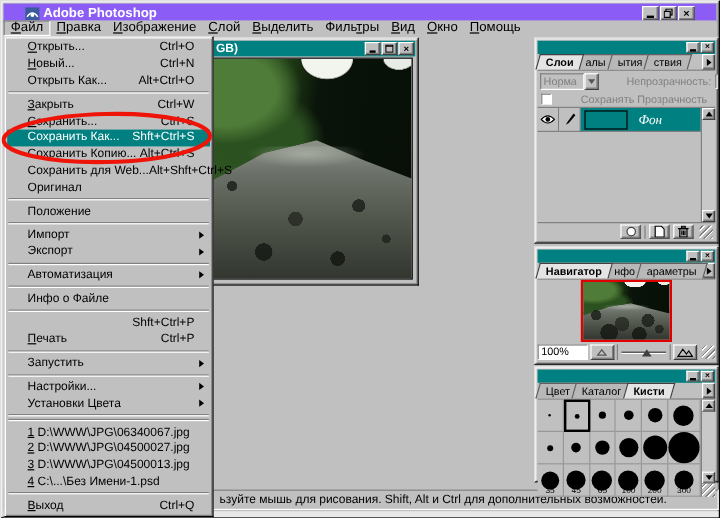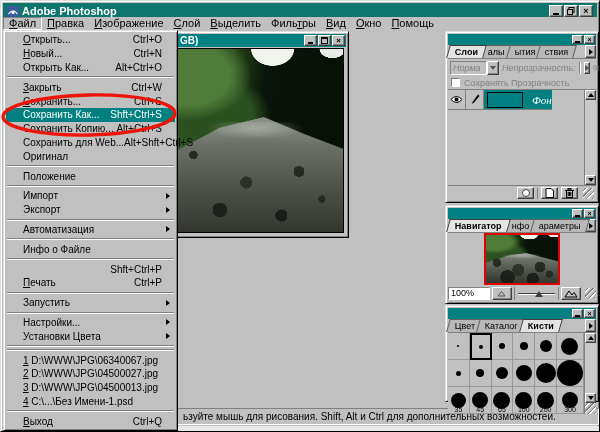--- a/index.html
+++ b/index.html
@@ -3,22 +3,22 @@
 <meta charset="utf-8">
 <style>
   html,body{margin:0;padding:0;background:#808080;}
   *{box-sizing:border-box;font-family:"Liberation Sans",sans-serif;}
   .app{position:relative;width:600px;height:432px;background:#c0c0c0;
        border:1px solid;border-color:#dfdfdf #000 #000 #dfdfdf;
        box-shadow:inset 1px 1px 0 #fff, inset -1px -1px 0 #808080;overflow:hidden;}
   .btn95{display:flex;align-items:center;justify-content:center;background:#c0c0c0;
          border:1px solid;border-color:#fff #404040 #404040 #fff;box-shadow:inset -1px -1px 0 #808080;cursor:default;}
   
-  .titlebar{position:absolute;left:2px;top:2px;right:2px;height:16px;background:#0f766e;
-            display:flex;align-items:center;padding:0 4px;}
+  .titlebar{position:absolute;left:2px;top:2px;right:2px;height:16px;background:#8b5cf6;
+            display:flex;align-items:center;padding:0 18px;}
   .ttext{color:#fff;font-weight:bold;font-size:11px;line-height:12px;margin-left:3px;white-space:nowrap;}
   .tbtns{margin-left:auto;display:flex;gap:1px;}
   .tb{width:14px;height:12px;font-size:9px;line-height:9px;font-weight:bold;color:#000;}
   .minbar{display:block;width:6px;height:2px;background:#000;margin-top:6px;}
   
   .menubar{position:absolute;left:2px;top:16px;right:2px;height:13px;display:flex;align-items:center;background:#c0c0c0;}
   .mbitem{font-size:11px;padding:0 5px;height:13px;line-height:13px;white-space:nowrap;color:#000;}
   .mbitem.open{border:1px solid;border-color:#808080 #fff #fff #808080;line-height:11px;}
   
   .filemenu{position:absolute;left:2px;top:29px;width:175px;background:#c0c0c0;z-index:40;
@@ -74,32 +74,32 @@
   .tab{height:13px;padding:0 6px;background:#b8b8b8;transform:skewX(-16deg);
        border:1px solid #606060;border-bottom:none;margin-right:-4px;display:flex;align-items:center;}
   .tab .tabtext{transform:skewX(16deg);font-size:9px;white-space:nowrap;color:#000;}
   .tab.active{background:#e4e4e4;z-index:2;border-color:#404040;}
   .tab.active .tabtext{font-weight:bold;}
   .tabmore{margin-left:auto;width:11px;height:13px;flex:none;}
   .arrow-r{width:0;height:0;border-top:3px solid transparent;border-bottom:3px solid transparent;border-left:4px solid #000;}
   .arrow-d{width:0;height:0;border-left:3px solid transparent;border-right:3px solid transparent;border-top:4px solid #555;}
   .arrow-u{width:0;height:0;border-left:3px solid transparent;border-right:3px solid transparent;border-bottom:4px solid #000;}
   
-  .moderow{height:17px;display:flex;align-items:center;gap:3px;padding:1px 2px;flex:none;font-style:italic;}
+  .moderow{height:17px;display:flex;align-items:center;gap:3px;padding:1px 2px;flex:none;}
   .combo{display:flex;align-items:center;height:14px;}
   .combobox{width:37px;height:14px;background:#c0c0c0;border:1px solid;border-color:#808080 #fff #fff #808080;
             color:#808080;font-size:9px;padding:0 2px;line-height:12px;overflow:hidden;}
   .dropbtn{width:12px;height:14px;}
-  .glabel{color:#808080;font-size:9px;white-space:nowrap;}
+  .glabel{color:#808080;font-size:9px;white-space:nowrap;margin-left:20px;}
   .opbox{width:18px;height:12px;background:#c0c0c0;border:1px solid;border-color:#808080 #fff #fff #808080;}
   .spinbtn{width:9px;height:12px;}
   .checkrow{height:13px;display:flex;align-items:center;gap:4px;padding:0 3px;flex:none;}
   .checkbox{width:9px;height:9px;background:#fff;border:1px solid;border-color:#808080 #fff #fff #808080;flex:none;}
   .llist{flex:1;display:flex;border-top:1px solid #808080;}
-  .llmain{flex:1;display:flex;flex-direction:row;}
+  .llmain{flex:1;display:flex;flex-direction:column;}
   .layerrow{height:20px;display:flex;align-items:stretch;flex:none;}
   .lcell{width:18px;border-right:1px solid #808080;border-bottom:1px solid #808080;display:flex;align-items:center;justify-content:center;background:#c0c0c0;flex:none;}
   .lsel{flex:1;background:#008080;display:flex;align-items:center;border-bottom:1px solid #808080;}
   .lthumb{width:36px;height:16px;border:1px solid #000;margin:0 3px;flex:none;}
   .lname{color:#fff;font-family:"Liberation Serif",serif;font-style:italic;font-size:11px;margin-left:6px;}
   .vscroll{width:12px;border-left:1px solid #808080;display:flex;flex-direction:column;align-items:center;background:#c8c8c8;flex:none;}
   .sbtn{width:11px;height:10px;flex:none;}
   .vspace{flex:1;}
   .bottombar{height:15px;border-top:1px solid #808080;display:flex;align-items:center;justify-content:flex-end;gap:3px;padding:1px 2px;flex:none;}
   .toolicon{width:17px;height:12px;display:flex;align-items:center;justify-content:center;}

